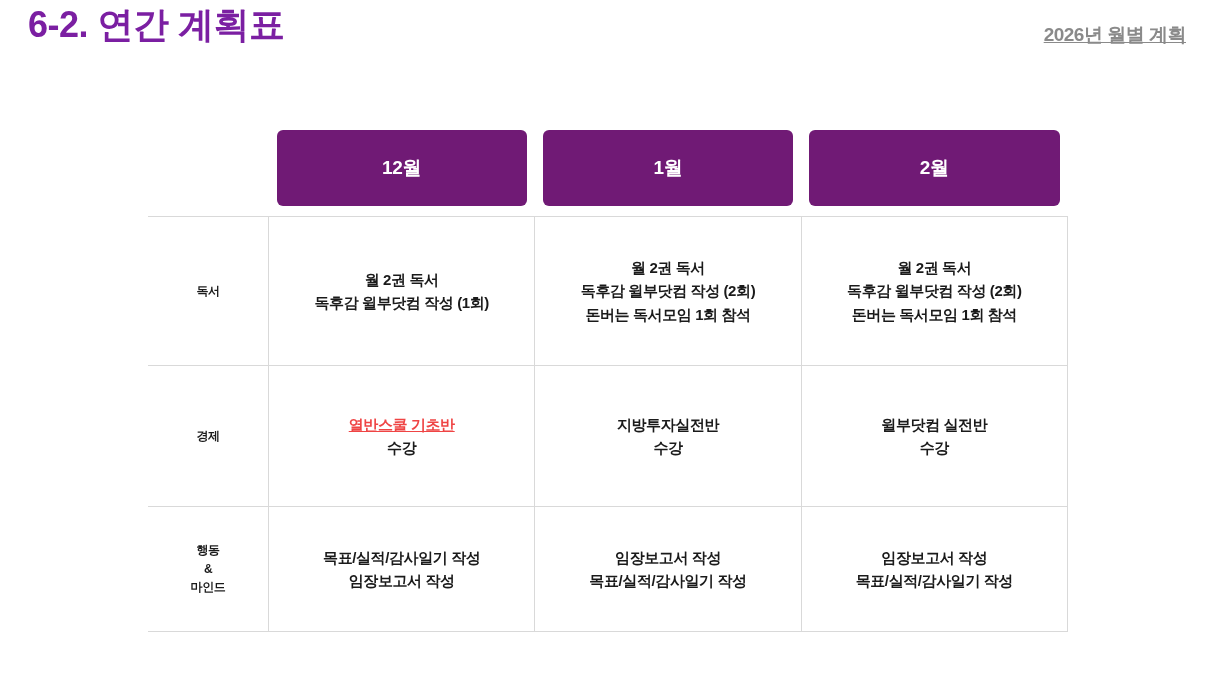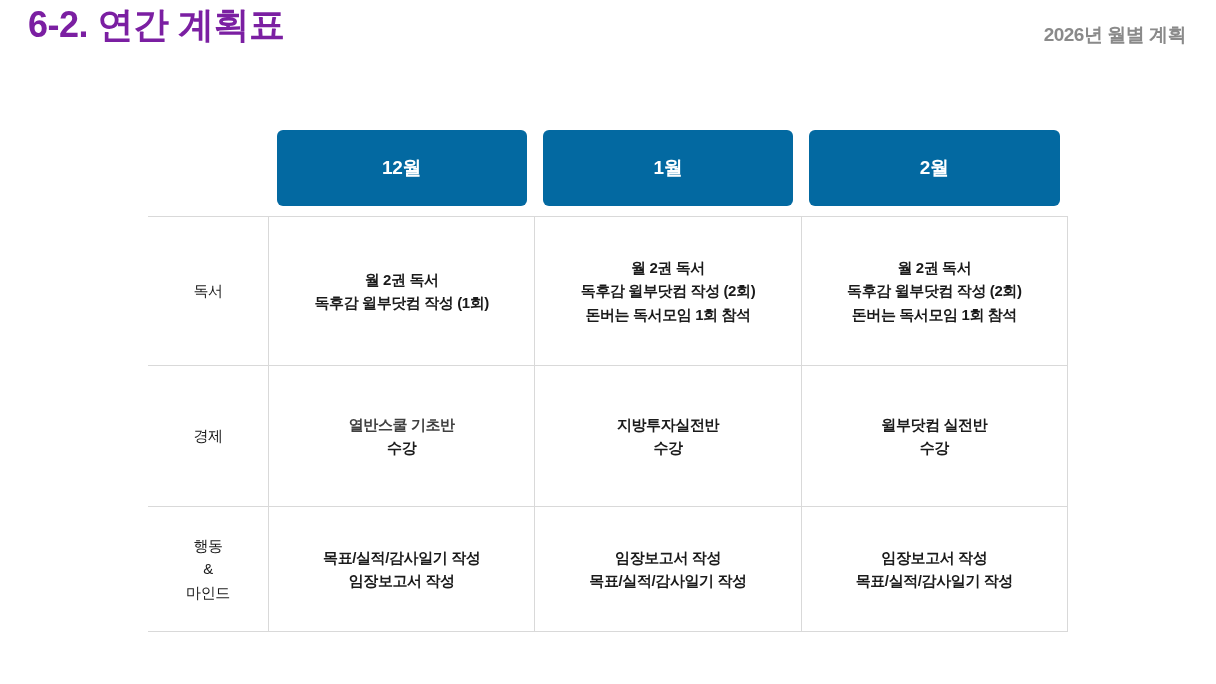--- a/index.html
+++ b/index.html
@@ -32,20 +32,21 @@
     right: 30px;
     top: 22px;
     text-align: right;
   }
   #subtitle-top {
     font-size: 19px;
     font-weight: bold;
     color: #8a8a8a;
     letter-spacing: -0.5px;
     margin-bottom: 14px;
+    text-decoration: underline;
   }
   #subtitle-note {
     font-size: 16px;
     font-weight: bold;
     color: #1a1a1a;
     letter-spacing: -0.5px;
     white-space: nowrap;
   }
   #subtitle-note .link {
     text-decoration: underline;
@@ -65,21 +66,21 @@
   #plan-table col.monthcol { width: 243px; }
 
   
   .month-head-row td {
     padding: 0 0 10px 0;
     vertical-align: top;
     border: none;
   }
   .month-pill {
     height: 76px;
-    background: #0369a1;
+    background: #701a75;
     color: #ffffff;
     font-size: 19px;
     font-weight: bold;
     display: flex;
     align-items: center;
     justify-content: center;
     border-radius: 6px;
     margin: 0 8px;
     letter-spacing: -0.3px;
   }
@@ -94,32 +95,32 @@
     text-align: center;
     vertical-align: middle;
     font-size: 15px;
     font-weight: bold;
     letter-spacing: -0.4px;
     line-height: 1.55;
     padding: 14px 8px;
     color: #1a1a1a;
   }
   #plan-table tbody tr td.rowhead {
-    font-size: 15px;
-    font-weight: normal;
+    font-size: 12px;
+    font-weight: bold;
     border-right: none;
   }
   #plan-table tbody tr td.cell {
     border-left: 1px solid #d9d9d9;
   }
   #plan-table tbody tr td.cell.last {
     border-right: 1px solid #d9d9d9;
   }
   .cell-line { display: block; }
-  .cell-line.accent { color: #404040; }
+  .cell-line.accent { color: #ef4444; text-decoration: underline; }
   .rowhead-line { display: block; }
 
   tr.r-reading td { height: 120px; }
   tr.r-economy td { height: 112px; }
   tr.r-health td  { height: 72px;  }
   tr.r-action td  { height: 96px;  }
 </style>
 </head>
 <body>
 

